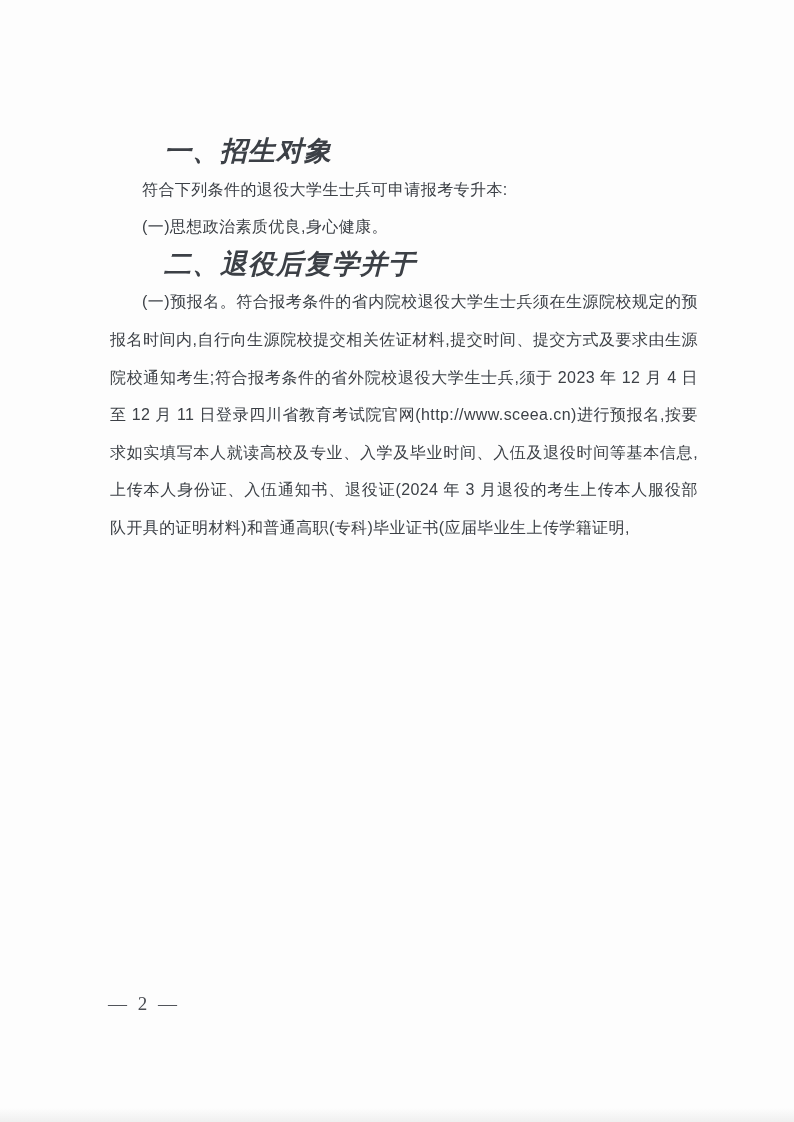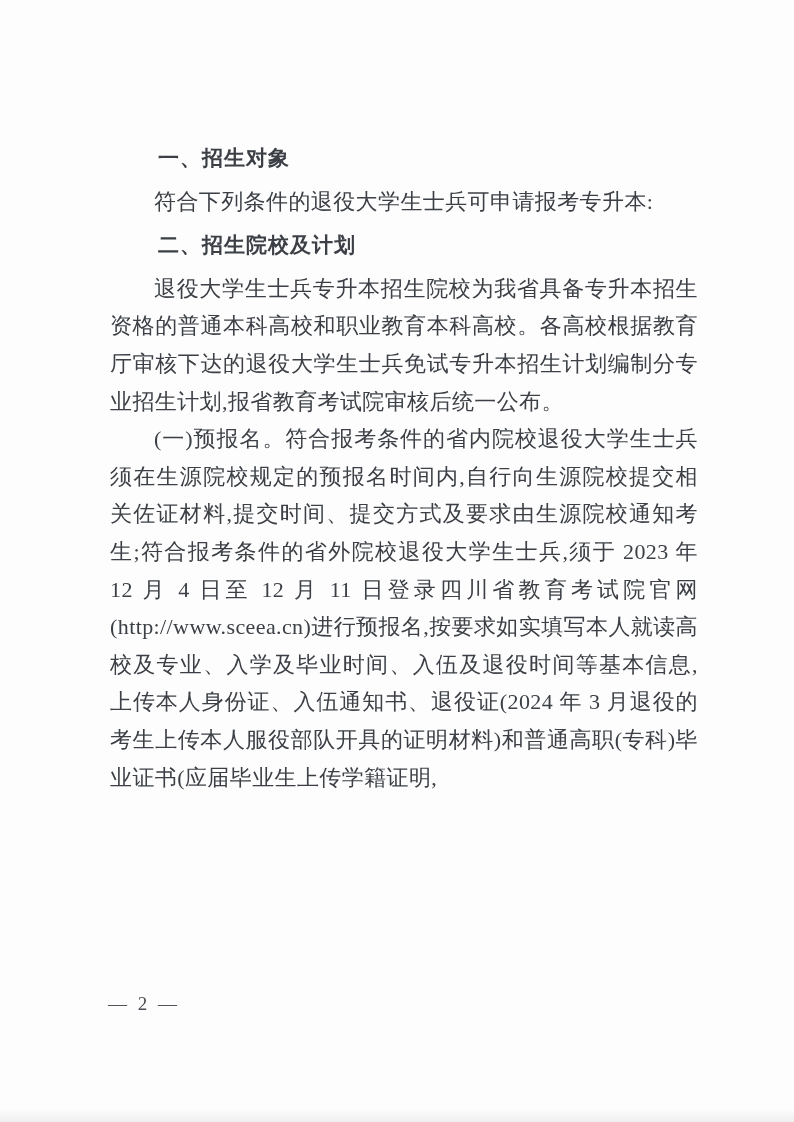--- a/index.html
+++ b/index.html
@@ -17,29 +17,30 @@
   }
   .content {
     position: absolute;
     left: 110px;
     top: 133px;
     width: 588px;
   }
   .doc-heading {
     font-family: "Liberation Sans", "DejaVu Sans", sans-serif;
     font-weight: 700;
-    font-size: 21px;
+    font-size: 27px;
     line-height: 37.6px;
     text-indent: 2em;
     letter-spacing: 1px;
-    margin: 6px;
+    margin: 0;
+    font-style: italic;
   }
   .doc-paragraph {
-    font-family: Liberation Serif, serif;
-    font-size: 22px;
+    font-family: Liberation Sans, sans-serif;
+    font-size: 16px;
     line-height: 37.6px;
     text-indent: 2em;
     text-align: justify;
     text-justify: inter-ideograph;
     letter-spacing: 0.4px;
     margin: 0;
   }
   .page-number {
     position: absolute;
     left: 108px;
@@ -59,19 +60,19 @@
     pointer-events: none;
   }
 </style>
 </head>
 <body>
 
 <div class="page" style="background: rgb(253, 253, 253); color: rgb(60, 64, 70);">
   <div class="content" id="doc-body">
       <div class="doc-heading">一、招生对象</div>
       <div class="doc-paragraph">符合下列条件的退役大学生士兵可申请报考专升本:</div>
-      <div class="doc-heading">二、招生院校及计划</div>
-      <div class="doc-paragraph">退役大学生士兵专升本招生院校为我省具备专升本招生资格的普通本科高校和职业教育本科高校。各高校根据教育厅审核下达的退役大学生士兵免试专升本招生计划编制分专业招生计划,报省教育考试院审核后统一公布。</div>
+      <div class="doc-paragraph">(一)思想政治素质优良,身心健康。</div>
+      <div class="doc-heading">二、退役后复学并于</div>
       <div class="doc-paragraph">(一)预报名。符合报考条件的省内院校退役大学生士兵须在生源院校规定的预报名时间内,自行向生源院校提交相关佐证材料,提交时间、提交方式及要求由生源院校通知考生;符合报考条件的省外院校退役大学生士兵,须于 2023 年 12 月 4 日至 12 月 11 日登录四川省教育考试院官网(http://www.sceea.cn)进行预报名,按要求如实填写本人就读高校及专业、入学及毕业时间、入伍及退役时间等基本信息,上传本人身份证、入伍通知书、退役证(2024 年 3 月退役的考生上传本人服役部队开具的证明材料)和普通高职(专科)毕业证书(应届毕业生上传学籍证明,</div>
     </div>
   <div class="page-number">— 2 —</div>
   <div class="scan-artifact-bottom"></div>
 </div>
 
 </body></html>

